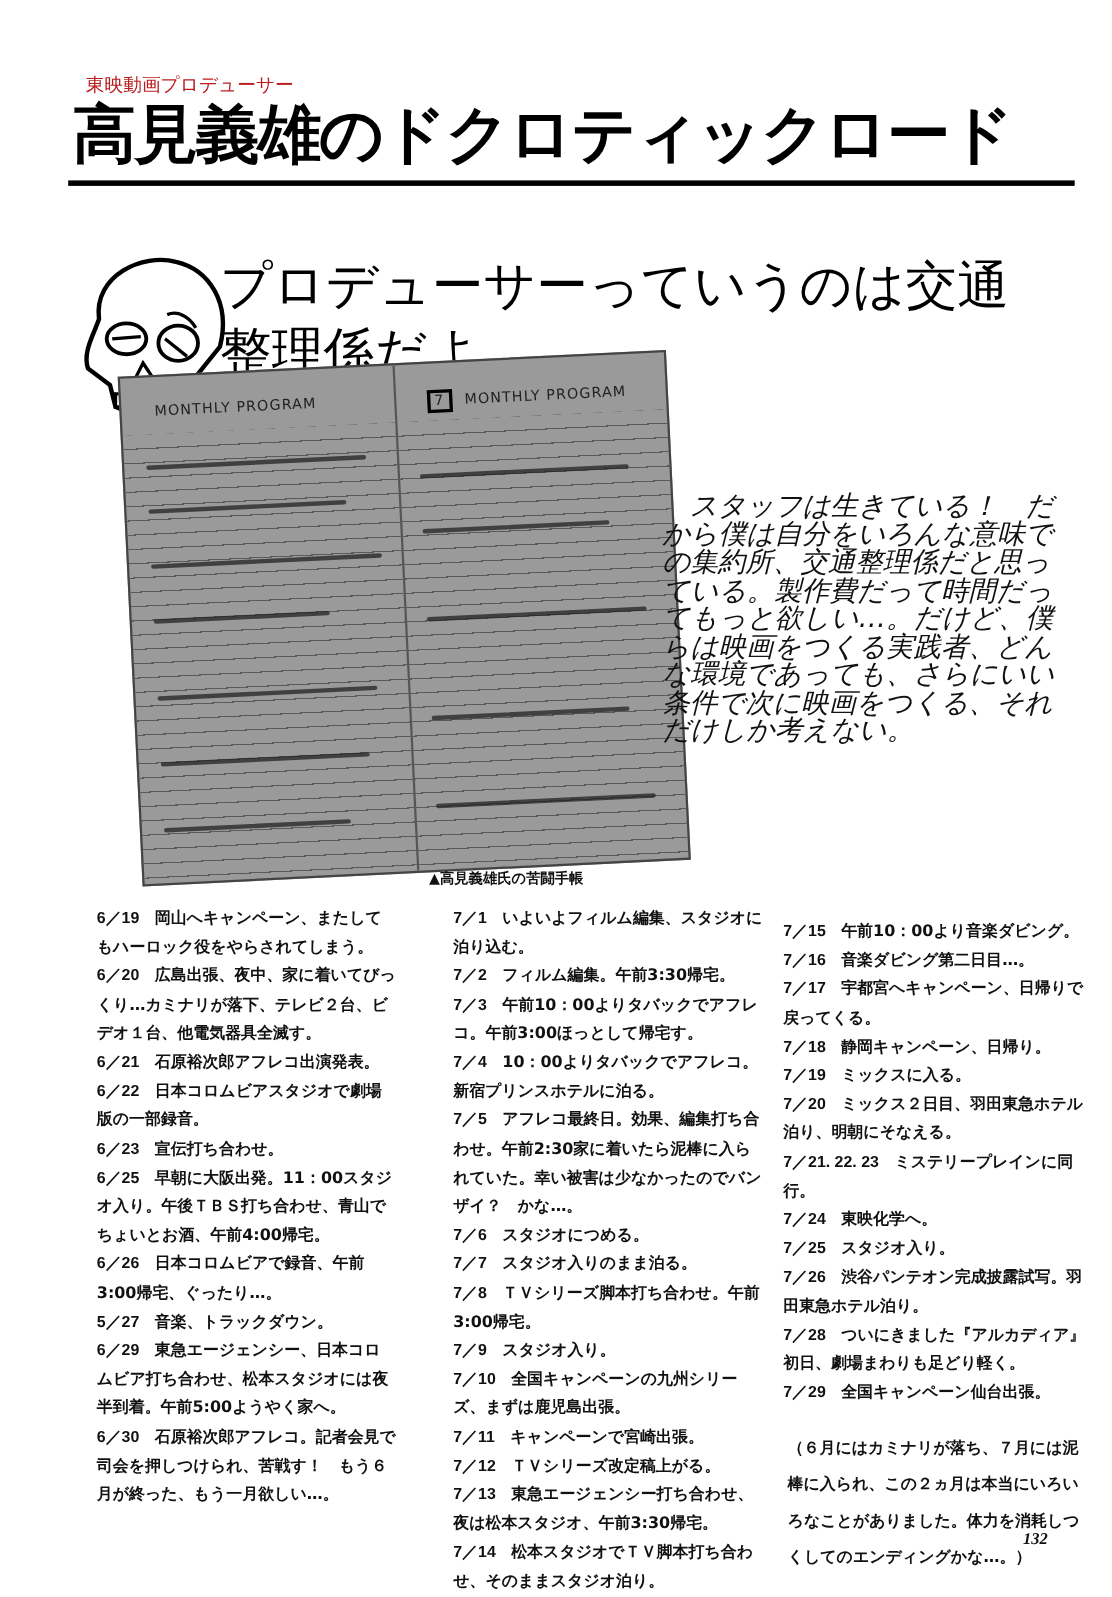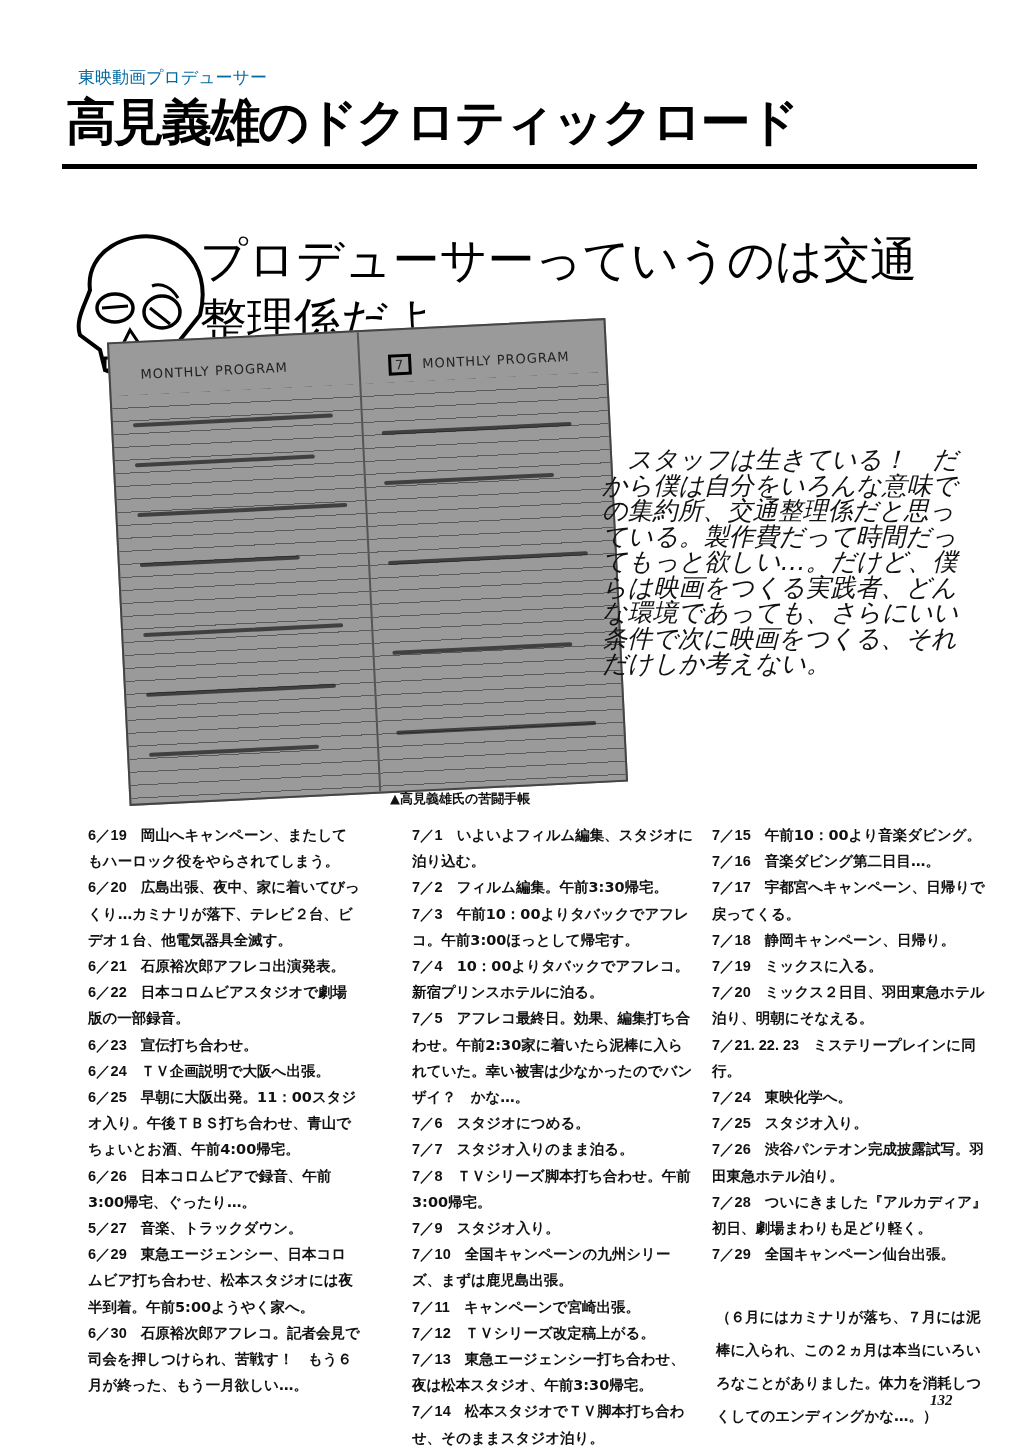--- a/index.html
+++ b/index.html
@@ -1,40 +1,40 @@
 <!DOCTYPE html>
 <html><head>
 <meta charset="utf-8">
 <style>
   html, body { margin:0; padding:0; background:#ffffff; }
   body { width:1011px; height:1452px; position:relative; overflow:hidden;
          font-family:"DejaVu Sans", sans-serif; color:#111; }
-  .kicker { position:absolute; left:78px; top:66px; font-size:17px; letter-spacing:0px; color:#0369a1; }
-  .big-title { position:absolute; left:66px; top:86px; font-size:50px; font-weight:bold;
+  .kicker { position:absolute; left:78px; top:66px; font-size:17px; letter-spacing:0px; color:#b91c1c; }
+  .big-title { position:absolute; left:66px; top:86px; font-size:58px; font-weight:bold;
                letter-spacing:-2px; line-height:72px; color:#000; white-space:nowrap; }
   .title-rule { position:absolute; left:62px; top:164px; width:915px; height:5px; background:#000; }
   .headline { position:absolute; left:200px; top:186px; font-size:47px; line-height:60px; color:#000;margin-top:44px; }
   .skull { position:absolute; left:60px; top:220px; width:170px; height:170px; }
   .notebook { position:absolute; left:118px; top:330px; width:495px; height:460px;
               transform:rotate(-2.8deg); transform-origin:center; background:#9a9a9a;
               border:2px solid #444; overflow:hidden; }
   .nb-page { position:absolute; top:0; height:100%; width:50%; }
   .nb-page.left { left:0; border-right:2px solid #555; }
   .nb-page.right { left:50%; }
   .nb-head { font-size:13px; color:#222; padding:24px 0 0 30px; letter-spacing:1px; }
   .nb-lines { position:absolute; top:52px; left:0; right:0; bottom:0;
               background-image:repeating-linear-gradient(to bottom, transparent 0 12px, #5a5a5a 12px 13px); }
   .nb-scribble { position:absolute; left:20px; right:8px; height:4px; background:#222; border-radius:2px; opacity:.75; }
   .caption { position:absolute; left:390px; top:790px; font-size:13px; font-weight:bold; }
   .intro { position:absolute; left:602px; top:447px; width:372px; font-size:25px; line-height:25.5px;
            text-indent:1em;font-style:italic; }
   .col { position:absolute; top:822px; font-size:14.5px; line-height:26.2px; font-weight:bold; }
   .col1 { left:88px; width:272px; }
   .col2 { left:384px; width:282px;margin-left:28px; }
-  .col3 { left:712px; width:282px; }
+  .col3 { left:712px; width:282px;margin-top:12px; }
   .entry .d { font-family:"Liberation Sans", sans-serif; font-weight:bold; display:inline-block; margin-right:14px; }
   .note { position:absolute; left:716px; top:1301px; width:272px; font-size:14.5px; line-height:33px; font-weight:bold; }
   .pageno { position:absolute; left:930px; top:1392px; font-family:"Liberation Serif", serif; font-style:italic;
             font-weight:bold; font-size:15px; }
 </style>
 </head>
 <body>
 
 <div class="kicker">東映動画プロデューサー</div>
 <div class="big-title">高見義雄のドクロティックロード</div>
@@ -85,21 +85,20 @@
 <div class="caption">▲高見義雄氏の苦闘手帳</div>
 
 <div class="intro">スタッフは生きている！　だから僕は自分をいろんな意味での集約所、交通整理係だと思っている。製作費だって時間だってもっと欲しい…。だけど、僕らは映画をつくる実践者、どんな環境であっても、さらにいい条件で次に映画をつくる、それだけしか考えない。</div>
 
 <div class="col col1">
   <div class="entry"><span class="d">6／19</span><span>岡山へキャンペーン、またしてもハーロック役をやらされてしまう。</span></div>
   <div class="entry"><span class="d">6／20</span><span>広島出張、夜中、家に着いてびっくり…カミナリが落下、テレビ２台、ビデオ１台、他電気器具全滅す。</span></div>
   <div class="entry"><span class="d">6／21</span><span>石原裕次郎アフレコ出演発表。</span></div>
   <div class="entry"><span class="d">6／22</span><span>日本コロムビアスタジオで劇場版の一部録音。</span></div>
   <div class="entry"><span class="d">6／23</span><span>宣伝打ち合わせ。</span></div>
-  <div class="entry"><span class="d">6／24</span><span>ＴＶ企画説明で大阪へ出張。</span></div>
   <div class="entry"><span class="d">6／25</span><span>早朝に大阪出発。11：00スタジオ入り。午後ＴＢＳ打ち合わせ、青山でちょいとお酒、午前4:00帰宅。</span></div>
   <div class="entry"><span class="d">6／26</span><span>日本コロムビアで録音、午前3:00帰宅、ぐったり…。</span></div>
   <div class="entry"><span class="d">5／27</span><span>音楽、トラックダウン。</span></div>
   <div class="entry"><span class="d">6／29</span><span>東急エージェンシー、日本コロムビア打ち合わせ、松本スタジオには夜半到着。午前5:00ようやく家へ。</span></div>
   <div class="entry"><span class="d">6／30</span><span>石原裕次郎アフレコ。記者会見で司会を押しつけられ、苦戦す！　もう６月が終った、もう一月欲しい…。</span></div>
 </div>
 
 <div class="col col2">
   <div class="entry"><span class="d">7／1</span><span>いよいよフィルム編集、スタジオに泊り込む。</span></div>
   <div class="entry"><span class="d">7／2</span><span>フィルム編集。午前3:30帰宅。</span></div>

